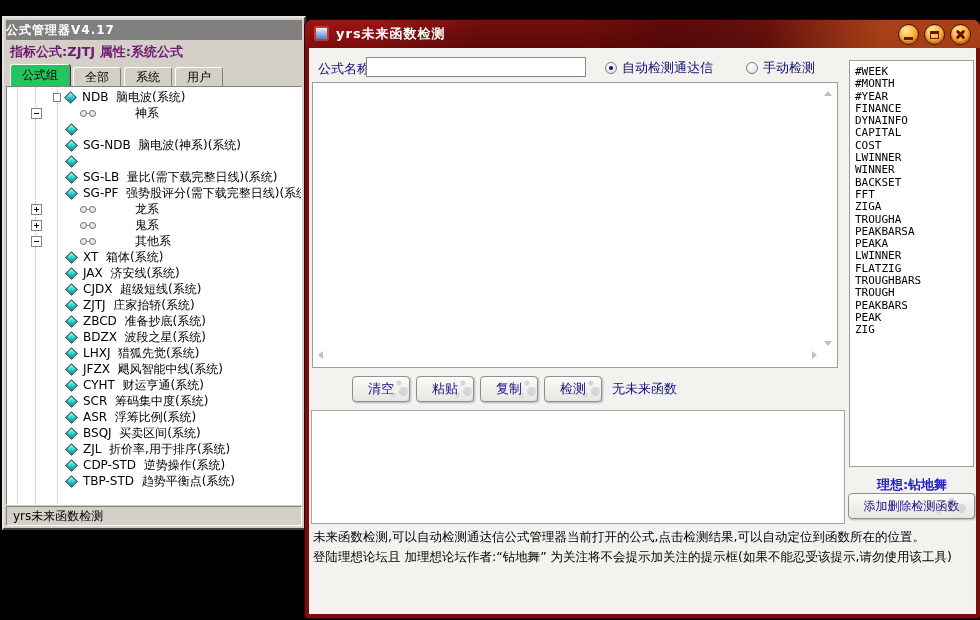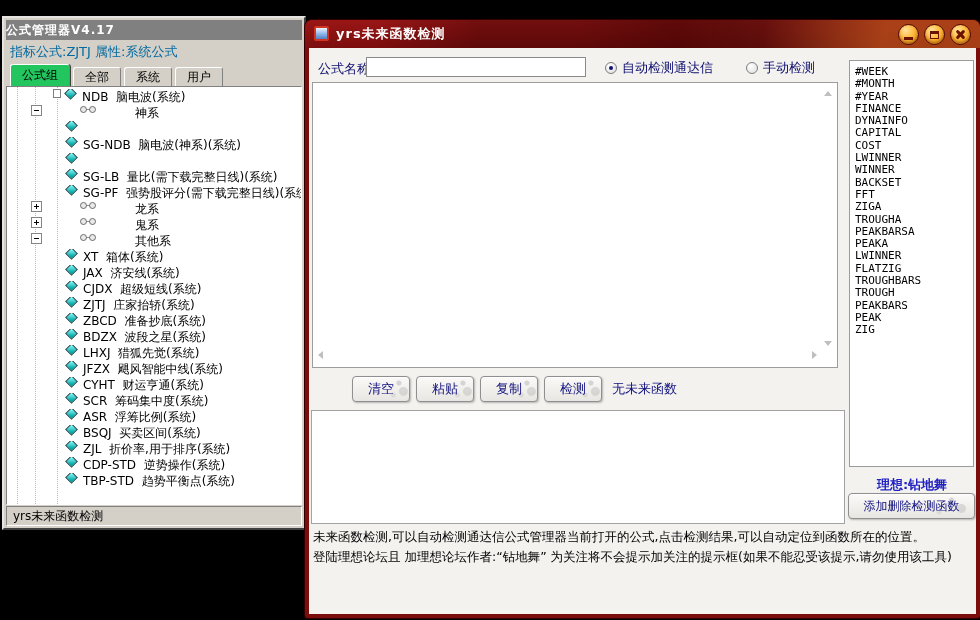--- a/index.html
+++ b/index.html
@@ -4,31 +4,31 @@
 <style>
   html,body{margin:0;padding:0;background:#000;}
   #screen{position:relative;width:980px;height:620px;background:#000;overflow:hidden;
           font-family:"DejaVu Sans","Liberation Sans",sans-serif;-webkit-font-smoothing:none;}
 
   
   #left-window{position:absolute;left:2px;top:16px;width:304px;height:514px;background:#d4d0c8;
     border:2px solid;border-color:#e6e4e0 #404040 #404040 #e6e4e0;box-sizing:border-box;}
   .lw-titlebar{position:absolute;left:2px;top:2px;right:2px;height:20px;background:#808080;
     color:#fff;font-weight:bold;font-size:12px;line-height:20px;letter-spacing:1px;}
-  .lw-subtitle{position:absolute;left:6px;top:25px;height:18px;font-size:13px;font-weight:normal;color:#0369a1;line-height:18px;}
+  .lw-subtitle{position:absolute;left:6px;top:25px;height:18px;font-size:13px;font-weight:bold;color:#701a75;line-height:18px;}
   .tabs{position:absolute;left:6px;top:46px;height:22px;display:flex;align-items:flex-end;}
   .tab{height:18px;line-height:18px;padding:0 11px;font-size:12px;color:#000;background:#d4d0c8;
     border:1px solid #808080;border-bottom:none;border-top-color:#fff;border-left-color:#fff;
     border-radius:3px 3px 0 0;margin-right:3px;}
   .tab.active{height:21px;line-height:21px;background:#22c55e;position:relative;z-index:3;
     box-shadow:1px 0 0 #404040;}
   .tree{position:absolute;left:2px;right:2px;top:68px;height:419px;background:#fff;
     border:1px solid;border-color:#808080 #fff #fff #808080;overflow:hidden;padding-top:2px;box-sizing:border-box;}
   .guide{position:absolute;top:0;bottom:0;width:1px;border-left:1px dotted #b8b8b8;}
-  .trow{display:flex;height:16px;font-size:12px;color:#000;white-space:pre;overflow:hidden;position:relative;}
+  .trow{display:flex;align-items:center;height:16px;font-size:12px;color:#000;white-space:pre;overflow:hidden;position:relative;}
   .trow .toggle,.trow .minibox,.trow .keyicon,.trow .diamond{display:none;flex:none;}
   .trow.group{padding-left:24px;gap:34px;}
   .trow.leaf{padding-left:58px;}
   .trow.ndb{padding-left:46px;}
   .toggle{width:9px;height:9px;border:1px solid #848484;background:#fff;margin-right:4px;position:relative;box-sizing:content-box;}
   .toggle::before{content:"";position:absolute;left:2px;right:2px;top:4px;height:1px;background:#000;}
   .toggle.plus::after{content:"";position:absolute;top:2px;bottom:2px;left:4px;width:1px;background:#000;}
   .trow.group .toggle{display:block;}
   .trow.group .keyicon{display:inline-block;}
   .keyicon{width:16px;height:9px;margin-right:5px;position:relative;

